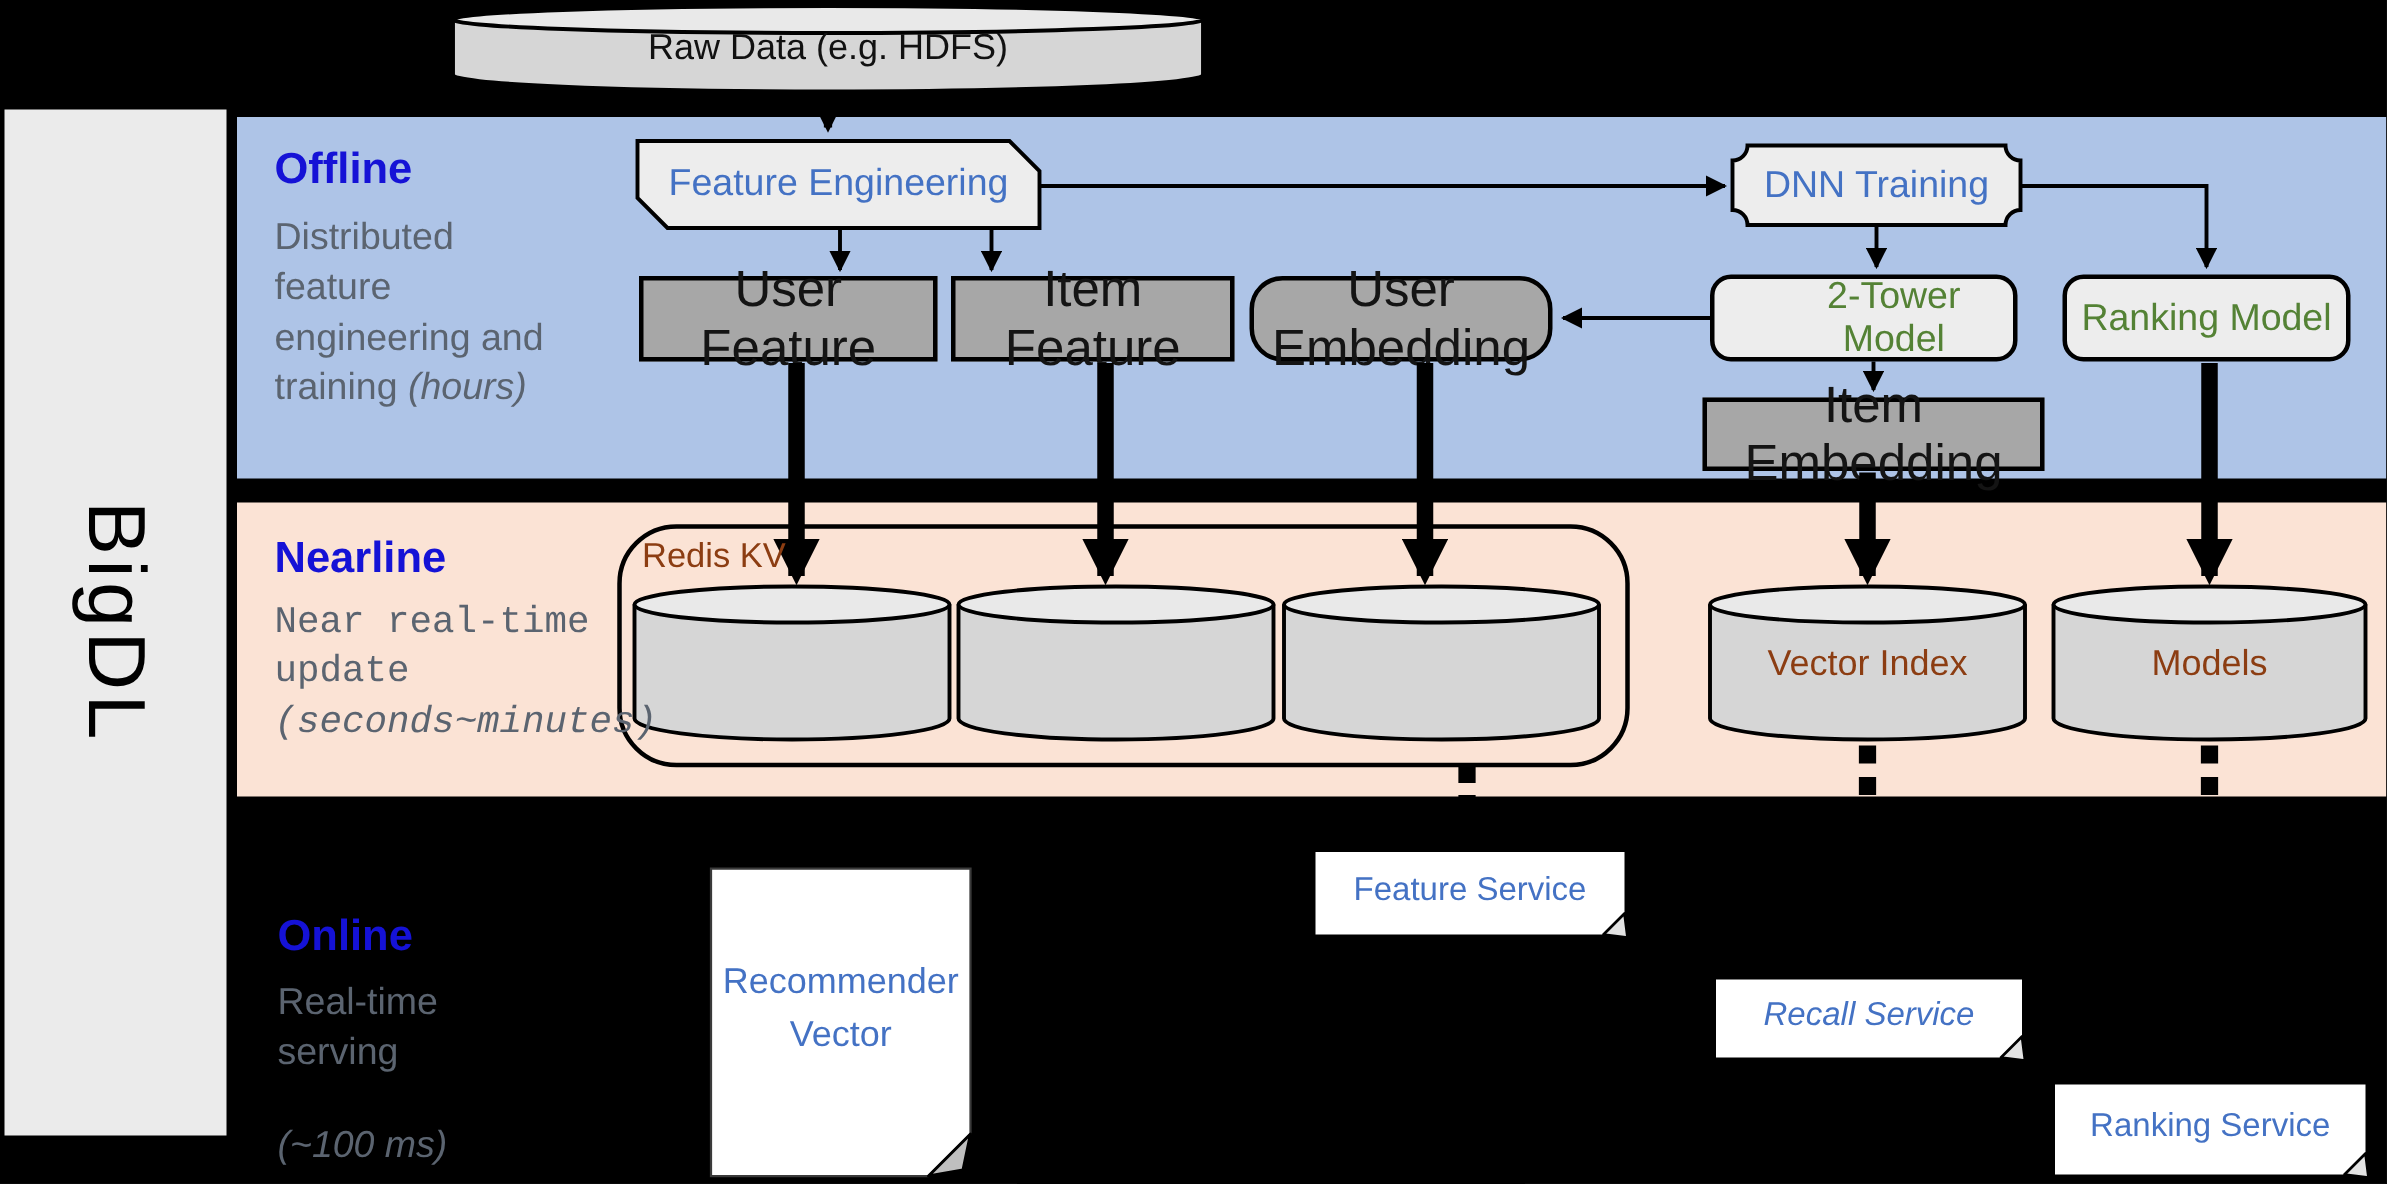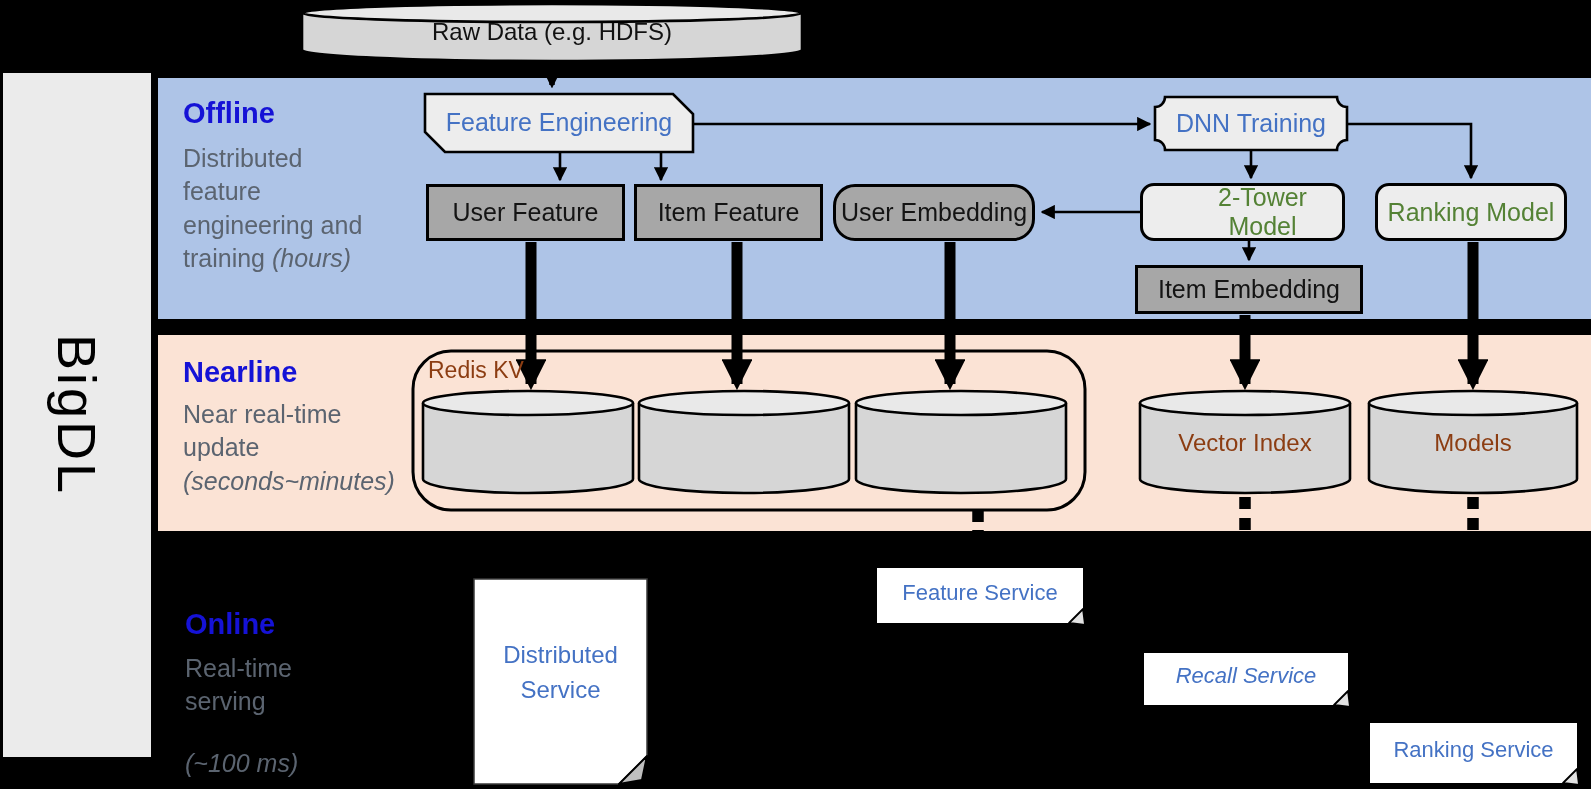--- a/index.html
+++ b/index.html
@@ -19,21 +19,21 @@
   #band-nearline{left:158px; top:335px; width:1433px; height:196px; background:var(--nearline-band);}
   #sidebar{left:3px; top:73px; width:148px; height:684px; background:var(--sidebar-gray);
     position:absolute; display:flex; align-items:center; justify-content:center;}
   #sidebar .vtext{writing-mode:vertical-rl; font-size:54px; letter-spacing:3px; color:#000;}
   .sec-title{position:absolute; font-size:29px; font-weight:600; color:var(--title-blue);}
   .sec-desc{position:absolute; font-size:25px; line-height:1.33; color:var(--desc-gray);}
   .lbl{position:absolute; display:flex; align-items:center; justify-content:center;
        text-align:center; line-height:1.25;}
   .node-box{position:absolute; border:3px solid #000; box-sizing:border-box;
        display:flex; align-items:center; justify-content:center; text-align:center;}
-  .gray-box{background:var(--node-gray); color:#141414; font-size:25px;}
+  .gray-box{background:var(--node-gray); color:#141414; font-size:34px;}
   .light-round{background:var(--node-light); border-radius:14px; color:var(--model-green); font-size:25px;}
   svg#overlay{position:absolute; left:0; top:0; z-index:3; pointer-events:none;}
   .lbl, .sec-title, .sec-desc{z-index:4;}
   .node-box{z-index:2;}
   .shape-light{fill:var(--node-light); stroke:#000; stroke-width:2.6px;}
   .cyl-body{fill:var(--cylinder-fill); stroke:#000; stroke-width:2.6px;}
   .cyl-top{fill:var(--cylinder-top); stroke:#000; stroke-width:2.6px;}
   .thin-arrow{fill:none; stroke:#000; stroke-width:2.6px;}
   .med-arrow{fill:none; stroke:#000; stroke-width:5.5px;}
   .thick-arrow{fill:none; stroke:#000; stroke-width:11px;}
@@ -58,21 +58,21 @@
   <div id="band-offline" class="band"></div>
   <div id="band-nearline" class="band"></div>
 
   <div class="sec-title" style="left:183px; top:97px;">Offline</div>
   <div class="sec-desc" style="left:183px; top:142px; width:200px;">
     <span>Distributed feature engineering and training</span>
     <i>(hours)</i>
   </div>
 
   <div class="sec-title" style="left:183px; top:356px;">Nearline</div>
-  <div class="sec-desc" style="left:183px; top:398px; width:215px;">
+  <div class="sec-desc" style="left:183px; top:398px; width:215px;font-family:Liberation Mono, monospace;">
     <span>Near real-time update</span>
     <i style="display:block;">(seconds~minutes)</i>
   </div>
 
   <div class="sec-title" style="left:185px; top:608px;">Online</div>
   <div class="sec-desc" style="left:185px; top:652px; width:150px;">
     <span>Real-time serving</span>
     <i style="display:block;margin-top:28px;">(~100 ms)</i>
   </div>
 
@@ -186,21 +186,21 @@
   <div class="lbl blue-label" style="left:425px; top:94px; width:268px; height:58px; font-size:25px;">Feature Engineering</div>
 
   <div class="lbl blue-label" style="left:1155px; top:97px; width:192px; height:53px; font-size:25px;">DNN Training</div>
 
   <div class="lbl brown-label" style="left:428px; top:355px; width:130px; height:30px; font-size:23px; justify-content:flex-start;">Redis KV</div>
 
   <div class="lbl brown-label" style="left:1140px; top:428px; width:210px; height:30px; font-size:24px;">Vector Index</div>
 
   <div class="lbl brown-label" style="left:1369px; top:428px; width:208px; height:30px; font-size:24px;">Models</div>
 
-  <div class="lbl blue-label" style="left:474px; top:635px; width:173px; height:76px; font-size:24px; line-height:1.45;">Distributed Service</div>
+  <div class="lbl blue-label" style="left:474px; top:635px; width:173px; height:76px; font-size:24px; line-height:1.45;">Recommender Vector</div>
 
   <div class="lbl blue-label" style="left:877px; top:568px; width:206px; height:50px; font-size:22px;">Feature Service</div>
 
   <div class="lbl blue-label" style="left:1144px; top:653px; width:204px; height:46px; font-size:22px;font-style:italic;">Recall Service</div>
 
   <div class="lbl blue-label" style="left:1370px; top:723px; width:207px; height:54px; font-size:22px;">Ranking Service</div>
 
 </div>
 
 </body></html>

